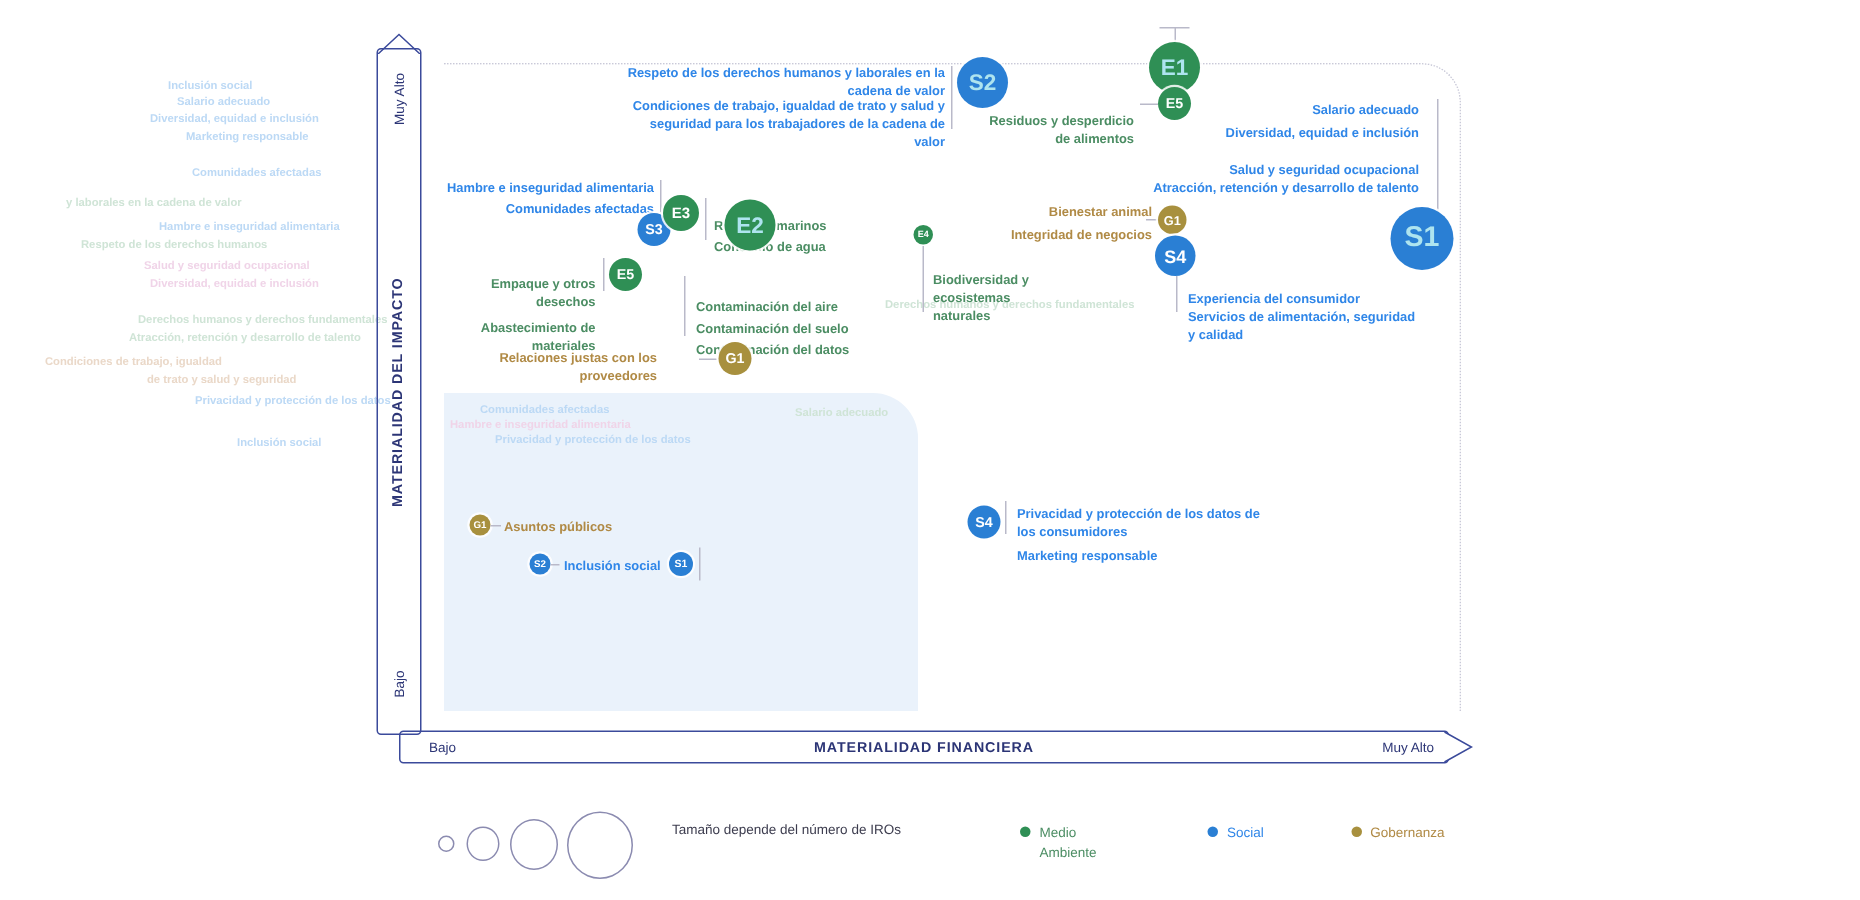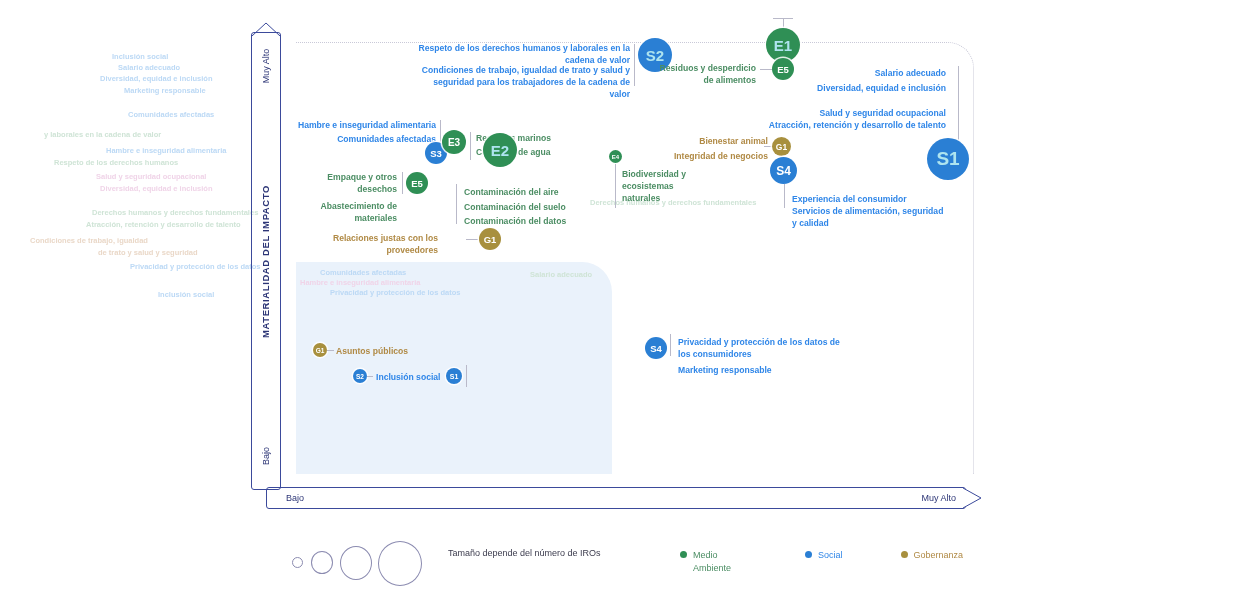--- a/index.html
+++ b/index.html
@@ -99,21 +99,21 @@
   
   .tick-h { position: absolute; height: 1px; background: #b9b9c9; }
   .tick-v { position: absolute; width: 1px; background: #b9b9c9; }
 
   
   .ann {
     position: absolute; font-size: 8.6px; line-height: 1.42;
     font-weight: 600; white-space: pre-line;
   }
   .ann.soc { color: #2f86e8; }
-  .ann.env { color: #4b8d63; }
+  .ann.env { color: #4b8d63; margin-top: 12px; }
   .ann.gov { color: #b08a45; }
   .ann.r { text-align: right; }
 
   
   .legend { position: absolute; left: 0; top: 535px; width: 1240px; height: 60px; }
   .size-circles { position: absolute; left: 292px; top: 6px; width: 150px; height: 46px; }
   .size-circles i {
     position: absolute; border: 1px solid #8b8bb0; border-radius: 50%;
     display: block;
   }
@@ -169,20 +169,21 @@
     <span>Muy Alto</span>
   </div>
   <div class="y-tick-bot">
     <span>Bajo</span>
   </div>
 
   <div class="x-axis-frame"></div>
   <svg class="x-axis-arrow" viewBox="0 0 20 22">
     <path d="M1 1 L19 11 L1 21" fill="#ffffff" stroke="#3b4a9b" stroke-width="1"></path>
   </svg>
+  <div class="x-axis-label">MATERIALIDAD FINANCIERA</div>
   <div class="x-tick-left">Bajo</div>
   <div class="x-tick-right">Muy Alto</div>
 
   <div class="ann soc r" style="left:418px; top:42px; width:212px;">Respeto de los derechos humanos y laborales en la cadena de valor</div>
   <div class="ann soc r" style="left:414px; top:64px; width:216px;">Condiciones de trabajo, igualdad de trato y salud y seguridad para los trabajadores de la cadena de valor</div>
   <div class="tick-v" style="left:634px; top:44px; height:42px;"></div>
   <div class="bubble soc big-label" style="left:638px; top:38px; width:34px; height:34px; font-size:15px;">S2</div>
 
   <div class="tick-v" style="left:783px; top:18px; height:16px;"></div>
   <div class="tick-h" style="left:773px; top:18px; width:20px;"></div>

